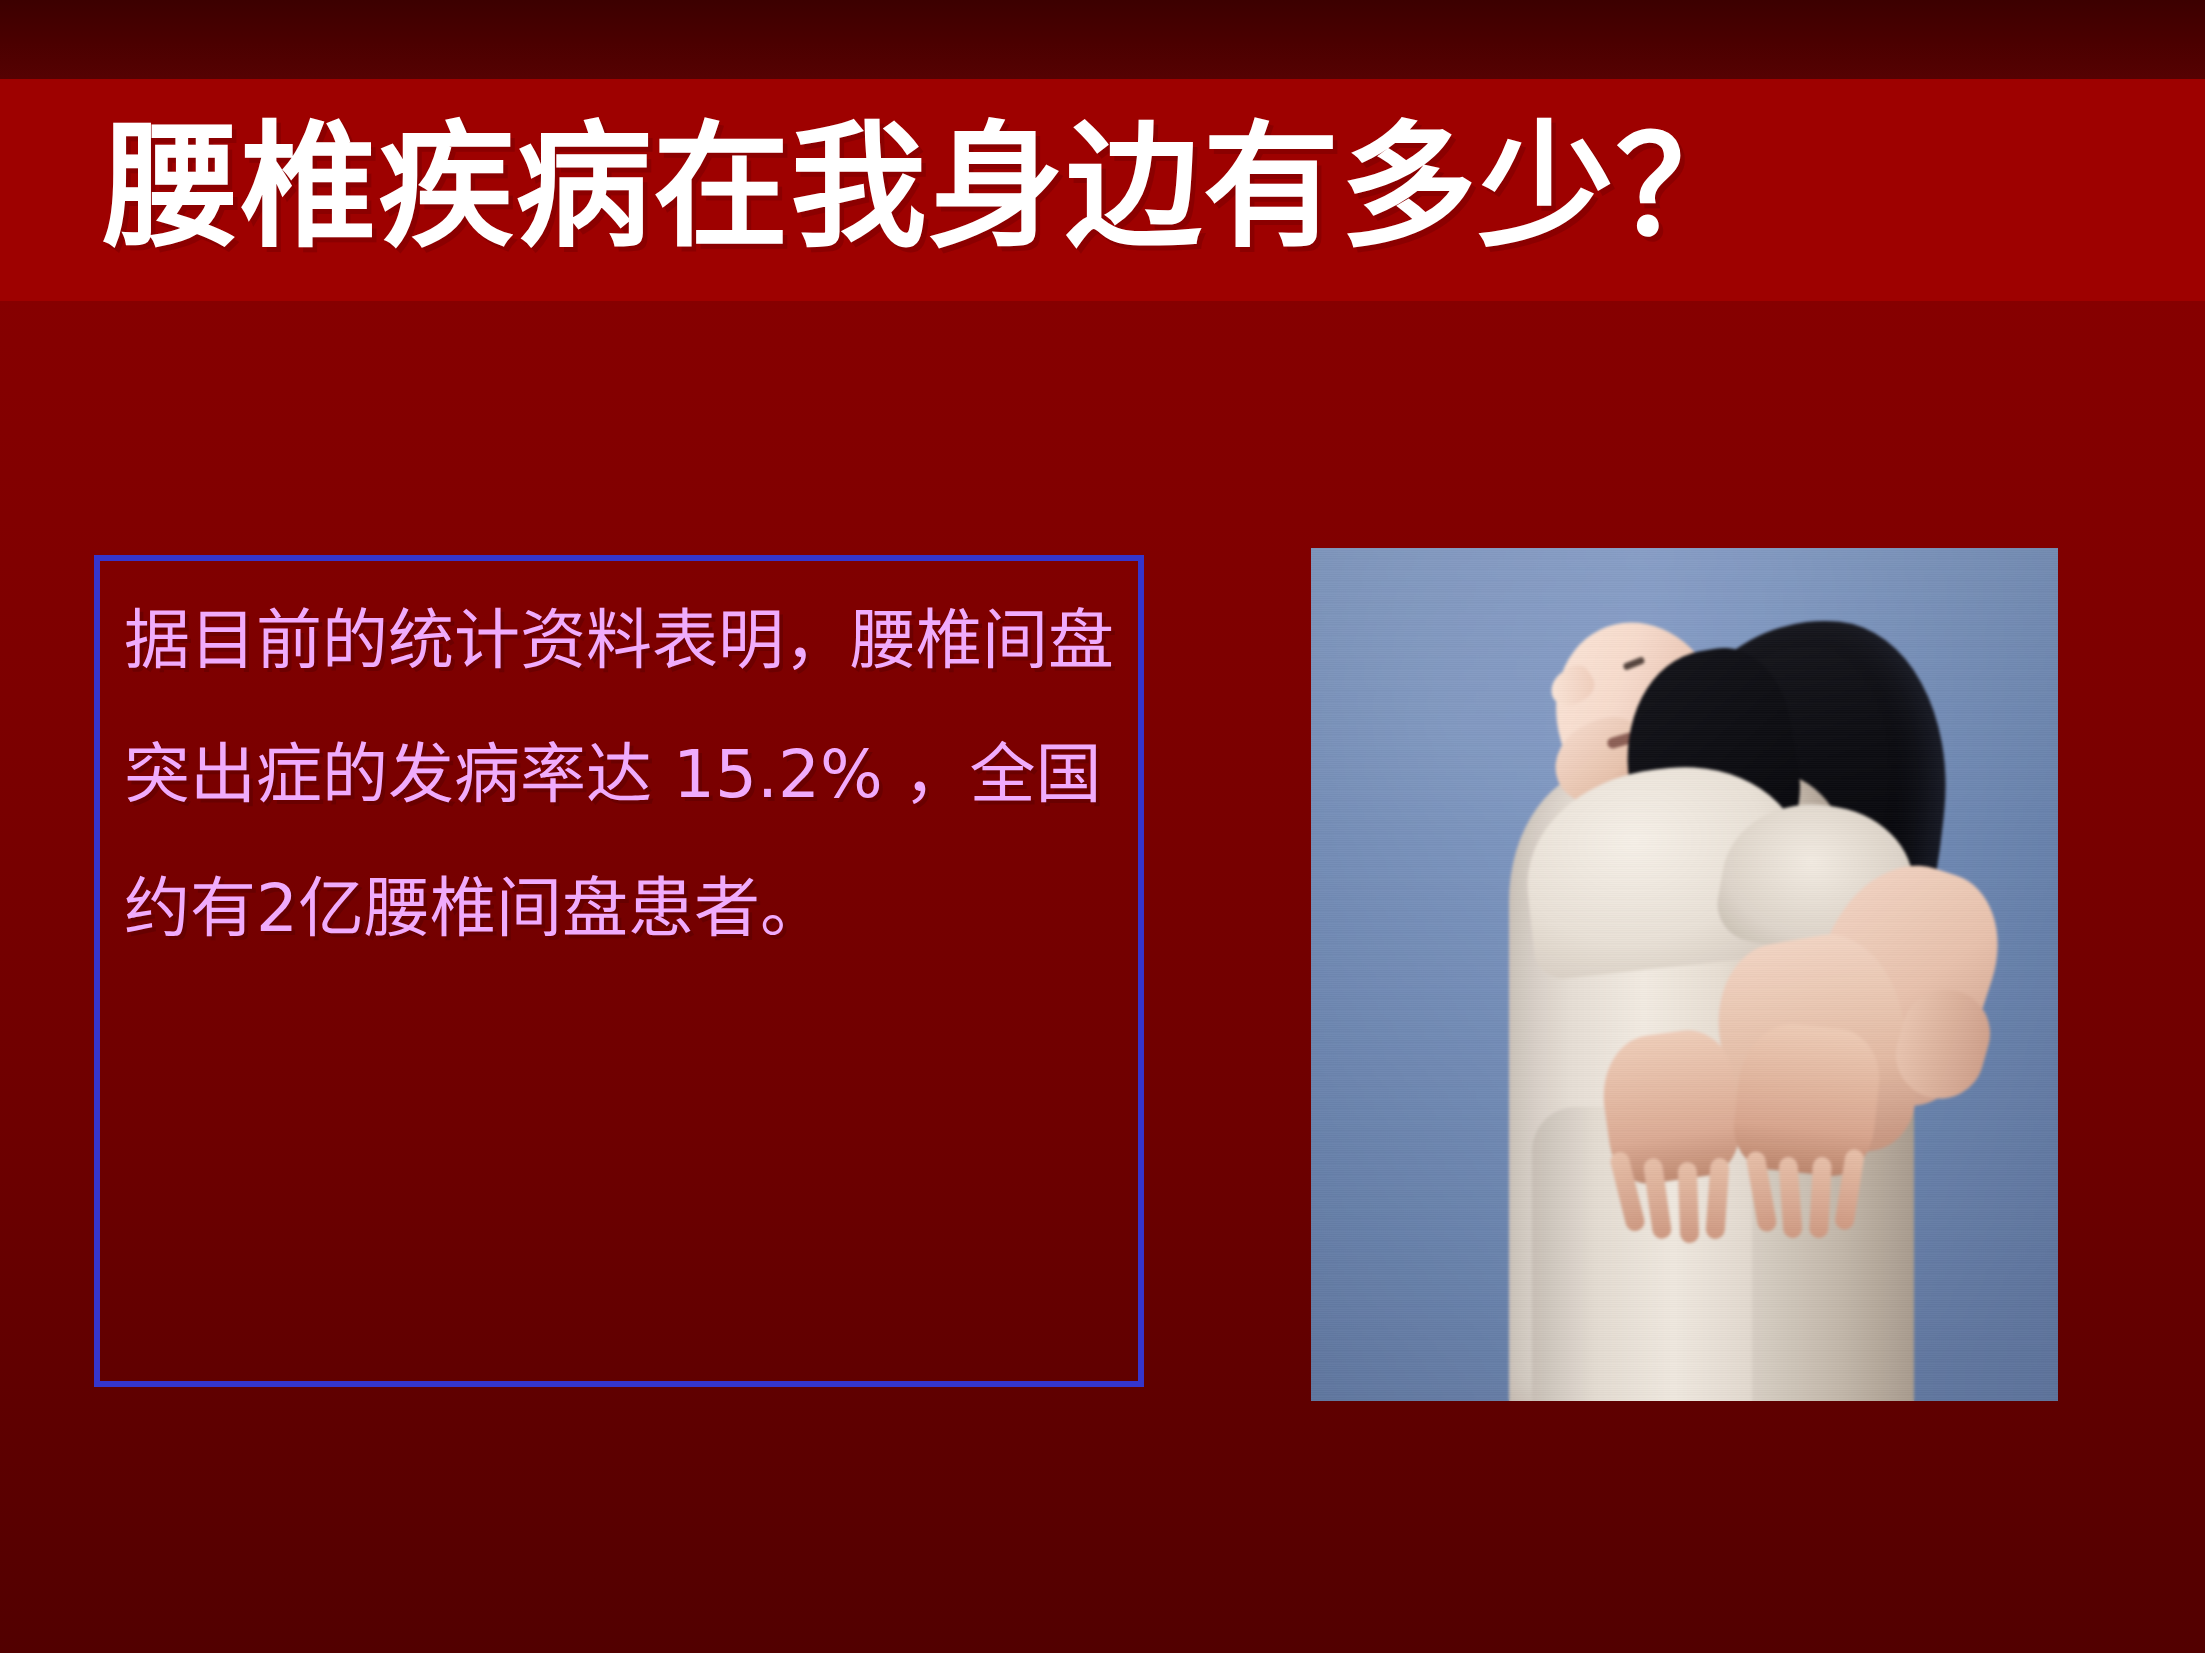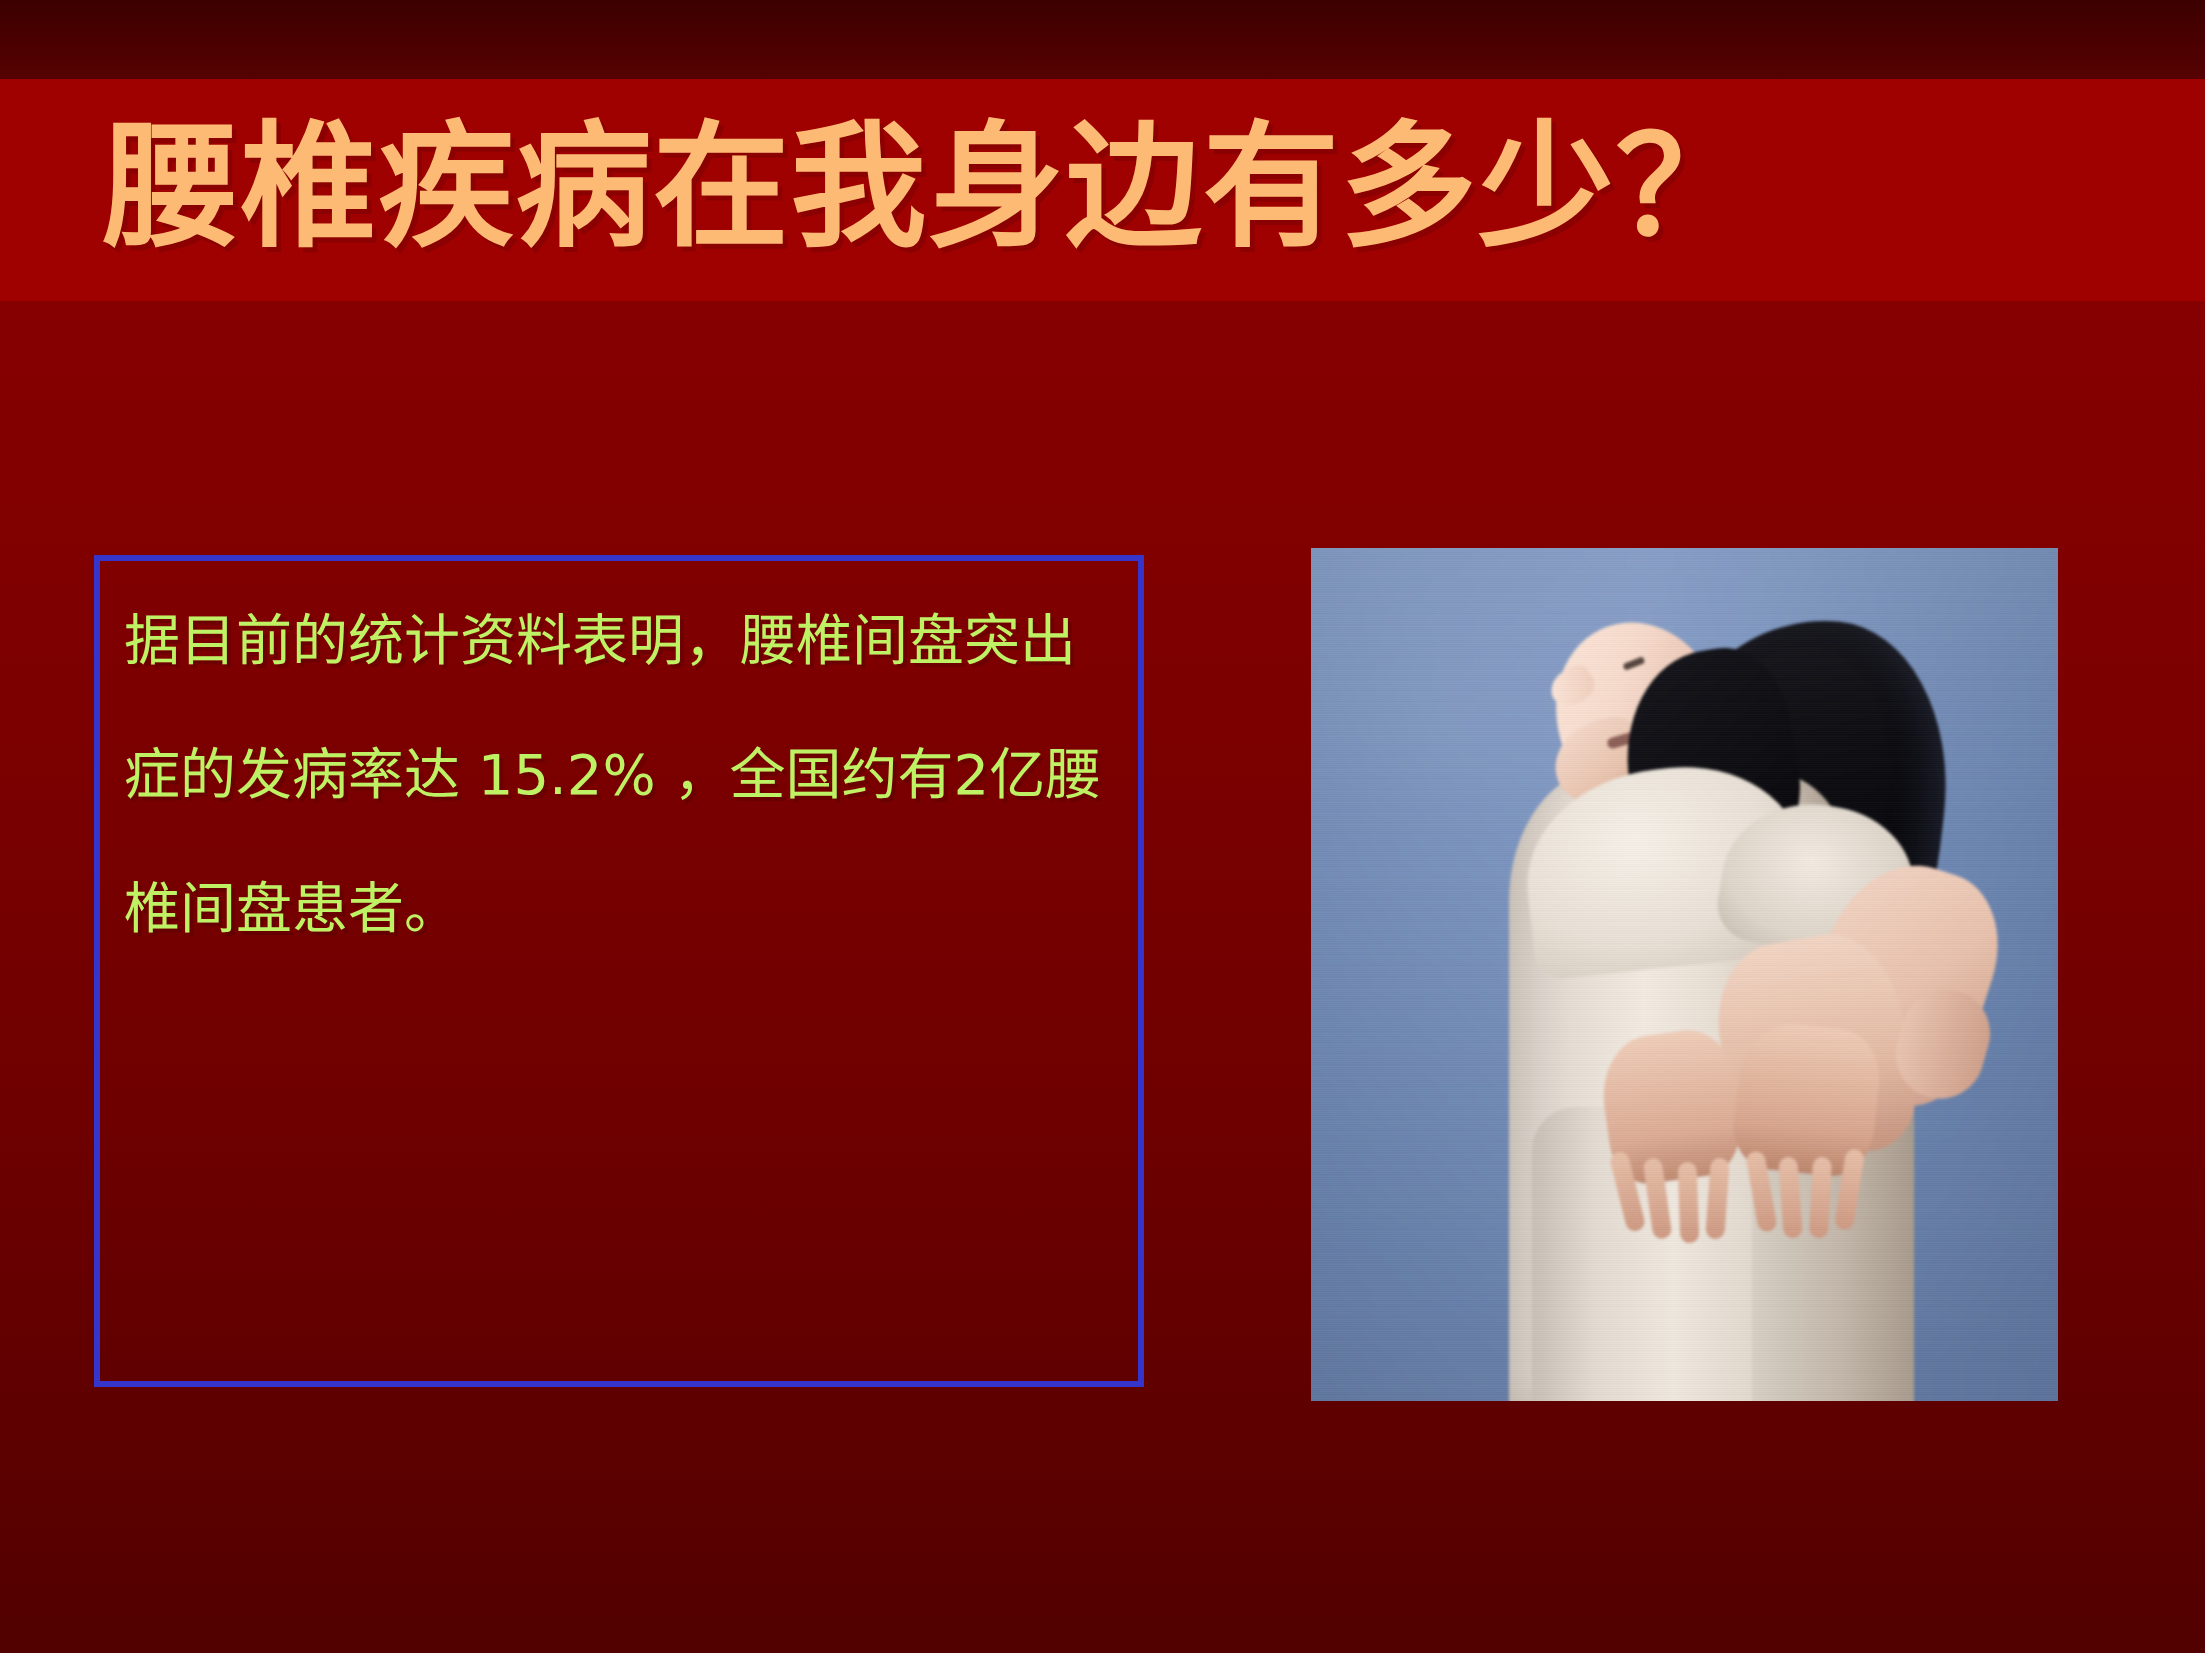--- a/index.html
+++ b/index.html
@@ -53,21 +53,21 @@
     top: 79px;
     width: 2205px;
     height: 222px;
     background: #9e0100;
   }
   .title-text {
     position: absolute;
     left: 103px;
     top: 50%;
     transform: translateY(-52%);
-    color: #fdba74;
+    color: #ffffff;
     font-size: 136px;
     line-height: 1;
     font-weight: 700;
     letter-spacing: 1.5px;
     white-space: nowrap;
     text-shadow: 4.4px 4.4px 0 rgba(90,0,0,0.28);
   }
 
   
   .text-box {
@@ -78,22 +78,22 @@
     height: 832px;
     border: 6.6px solid #3535cc;
     box-sizing: border-box;
     background: transparent;
   }
   .body-text {
     position: absolute;
     left: 24px;
     top: 13.2px;
     width: 1000px;
-    color: #bef264;
-    font-size: 56px;
+    color: #f0abfc;
+    font-size: 66px;
     line-height: 134px;
     font-weight: 500;
     letter-spacing: 0px;
     text-shadow: 3.7px 3.7px 0 rgba(70,0,0,0.30);
     word-break: break-all;
   }
 
   
   .watermark {
     position: absolute;

